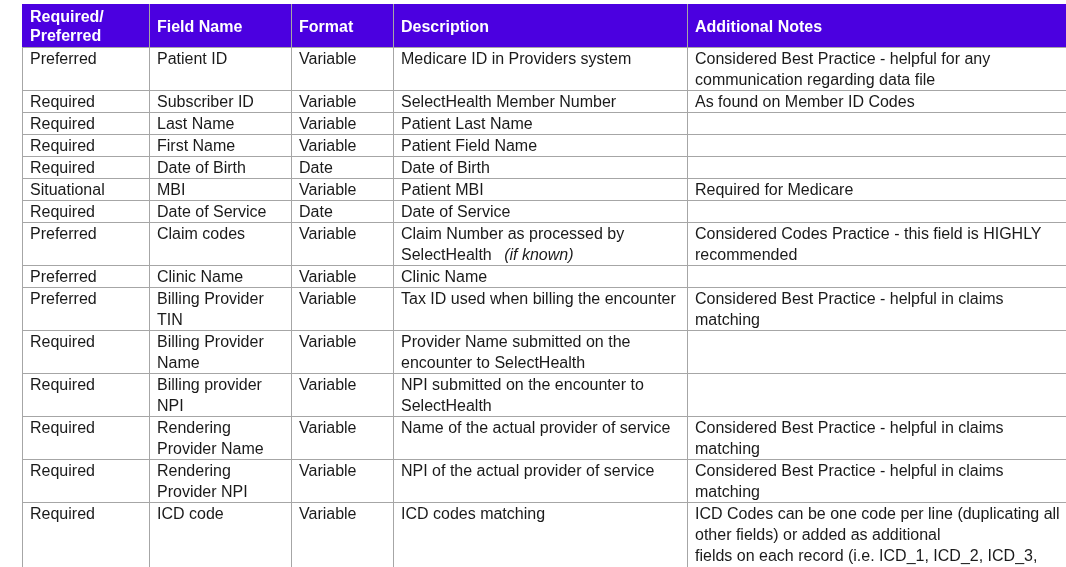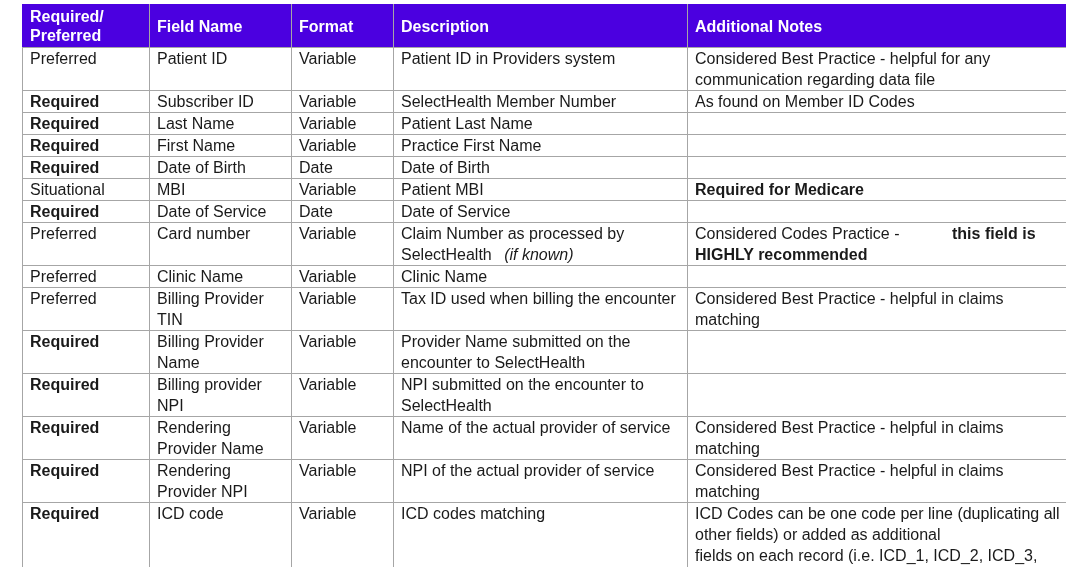--- a/index.html
+++ b/index.html
@@ -27,21 +27,21 @@
       font-weight: bold;
       border-color: #a6a6a6;
       border-top: 1px solid #4b00e0;
       height: 42px;
       vertical-align: middle;
       line-height: 19px;
       padding-top: 0; padding-bottom: 0;
     }
     .doc-table thead th:first-child { border-left-color: #4b00e0; }
     .doc-table thead th:last-child { border-right-color: #a6a6a6; }
-    .bold { font-weight: bold; margin-left: 48px; }
+    .bold { font-weight: normal; }
     .italic { font-style: italic; margin-left: 8px; }
     col.c1 { width: 127px; }
     col.c2 { width: 142px; }
     col.c3 { width: 102px; }
     col.c4 { width: 294px; }
     col.c5 { width: 389px; }
     .h-row { height: 21px; }
     .h-row2 { height: 42px; }
     .h-row3 { height: 63px; }
     .nl { display: block; }
@@ -68,21 +68,21 @@
       <th>Description</th>
       <th>Additional Notes</th>
     </tr>
   </thead>
   <tbody>
 
     <tr class="h-row2">
       <td>Preferred</td>
       <td>Patient ID</td>
       <td>Variable</td>
-      <td>Patient ID in Providers system</td>
+      <td>Medicare ID in Providers system</td>
       <td>Considered Best Practice - helpful for any communication regarding data file</td>
     </tr>
 
     <tr class="h-row">
       <td class="bold">Required</td>
       <td>Subscriber ID</td>
       <td>Variable</td>
       <td>SelectHealth Member Number</td>
       <td>As found on Member ID Codes</td>
     </tr>
@@ -92,21 +92,21 @@
       <td>Last Name</td>
       <td>Variable</td>
       <td>Patient Last Name</td>
       <td></td>
     </tr>
 
     <tr class="h-row">
       <td class="bold">Required</td>
       <td>First Name</td>
       <td>Variable</td>
-      <td>Practice First Name</td>
+      <td>Patient Field Name</td>
       <td></td>
     </tr>
 
     <tr class="h-row">
       <td class="bold">Required</td>
       <td>Date of Birth</td>
       <td>Date</td>
       <td>Date of Birth</td>
       <td></td>
     </tr>
@@ -122,21 +122,21 @@
     <tr class="h-row">
       <td class="bold">Required</td>
       <td>Date of Service</td>
       <td>Date</td>
       <td>Date of Service</td>
       <td></td>
     </tr>
 
     <tr class="h-row2">
       <td>Preferred</td>
-      <td>Card number</td>
+      <td>Claim codes</td>
       <td>Variable</td>
       <td><span>Claim Number as processed by SelectHealth</span> <span class="italic">(if known)</span></td>
       <td><span>Considered Codes Practice - </span><span class="bold">this field is HIGHLY recommended</span></td>
     </tr>
 
     <tr class="h-row">
       <td>Preferred</td>
       <td>Clinic Name</td>
       <td>Variable</td>
       <td>Clinic Name</td>

